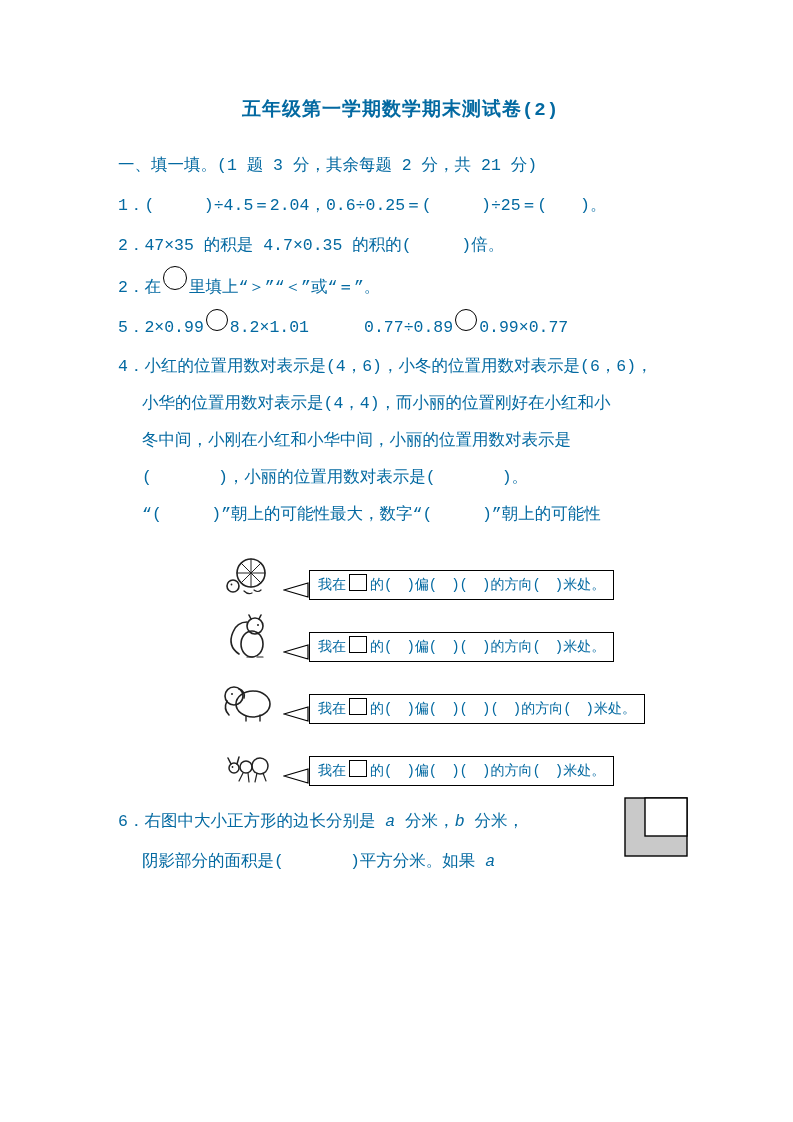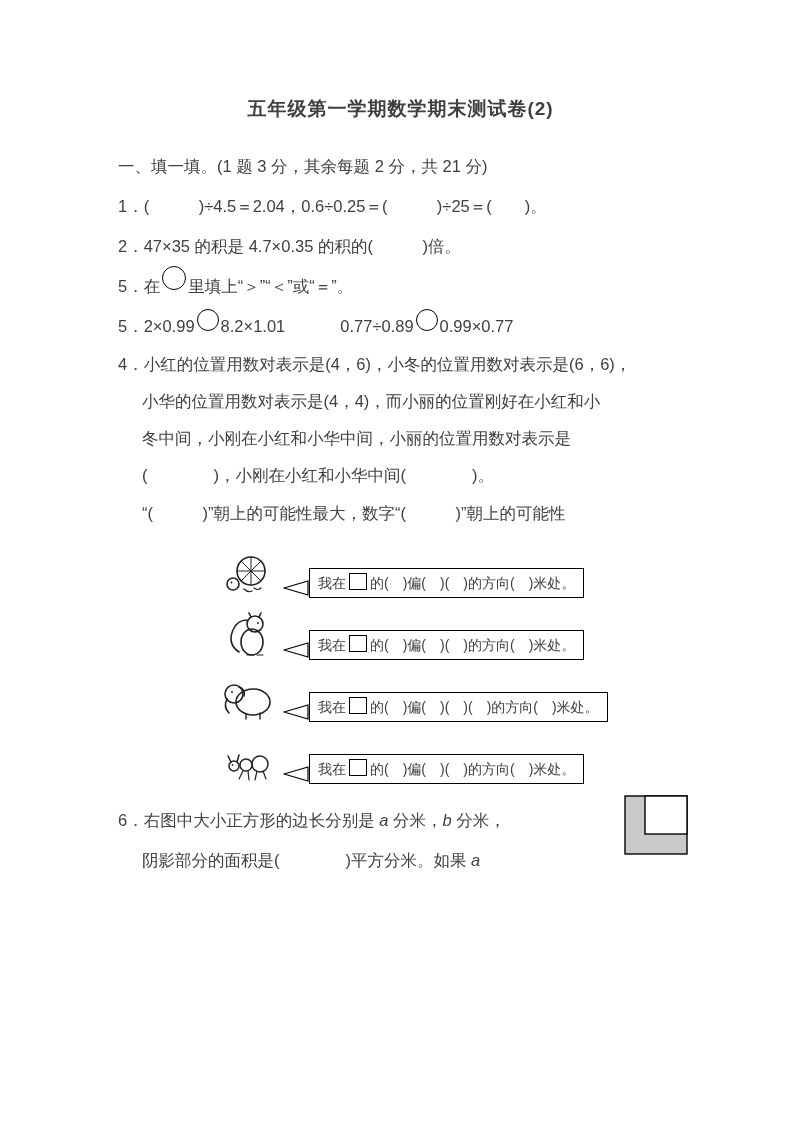--- a/index.html
+++ b/index.html
@@ -1,19 +1,19 @@
 <!DOCTYPE html>
 <html><head>
 <meta charset="utf-8">
 <style>
   html,body { margin:0; padding:0; background:#ffffff; }
   .page {
     width:793px; height:1122px; box-sizing:border-box; position:relative;
-    background:#ffffff; color:#404040;
-    font-family:Liberation Sans, sans-serif;
+    background:#ffffff; color:#0369a1;
+    font-family:Liberation Mono, monospace;
     font-size:16.5px;
     padding:96px 110px 0 118px;
     overflow:hidden;
   }
   .title {
     text-align:center; font-weight:bold; font-size:19px;
     letter-spacing:1px; margin-bottom:24px; white-space:nowrap;
   }
   .line { line-height:40px; white-space:nowrap; }
   .tight { line-height:37px; }
@@ -49,29 +49,29 @@
 <div class="page">
 
   <div class="title">五年级第一学期数学期末测试卷(2)</div>
 
   <div class="line">一、填一填。(1 题 3 分，其余每题 2 分，共 21 分)</div>
 
   <div class="line">1．(　　　)÷4.5＝2.04，0.6÷0.25＝(　　　)÷25＝(　　)。</div>
 
   <div class="line">2．47×35 的积是 4.7×0.35 的积的(　　　)倍。</div>
 
-  <div class="line"><span>5．在</span><span class="circle big"></span><span>里填上“＞”“＜”或“＝”。</span></div>
+  <div class="line"><span>2．在</span><span class="circle big"></span><span>里填上“＞”“＜”或“＝”。</span></div>
 
   <div class="line"><span>5．2×0.99</span><span class="circle"></span><span>8.2×1.01</span><span class="gap"></span><span>0.77÷0.89</span><span class="circle"></span><span>0.99×0.77</span></div>
 
   <div>
     <div class="line tight">4．小红的位置用数对表示是(4，6)，小冬的位置用数对表示是(6，6)，</div>
     <div class="line tight indent">小华的位置用数对表示是(4，4)，而小丽的位置刚好在小红和小</div>
     <div class="line tight indent">冬中间，小刚在小红和小华中间，小丽的位置用数对表示是</div>
-    <div class="line tight indent">(　　　　)，小刚在小红和小华中间(　　　　)。</div>
+    <div class="line tight indent">(　　　　)，小丽的位置用数对表示是(　　　　)。</div>
   </div>
 
   <div>
     <div class="line mid indent">“(　　　)”朝上的可能性最大，数字“(　　　)”朝上的可能性</div>
   </div>
 
   <div class="bubbles">
 
     <div class="bubble-row">
       <span class="animal">

